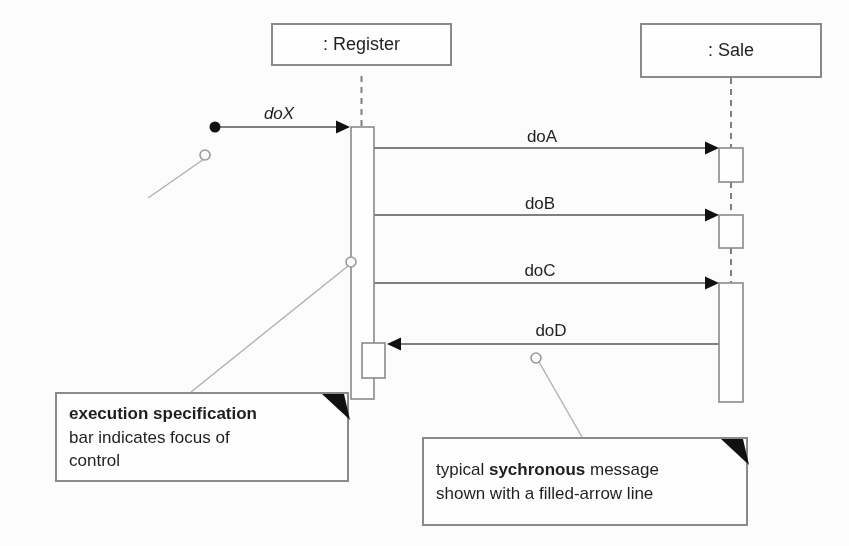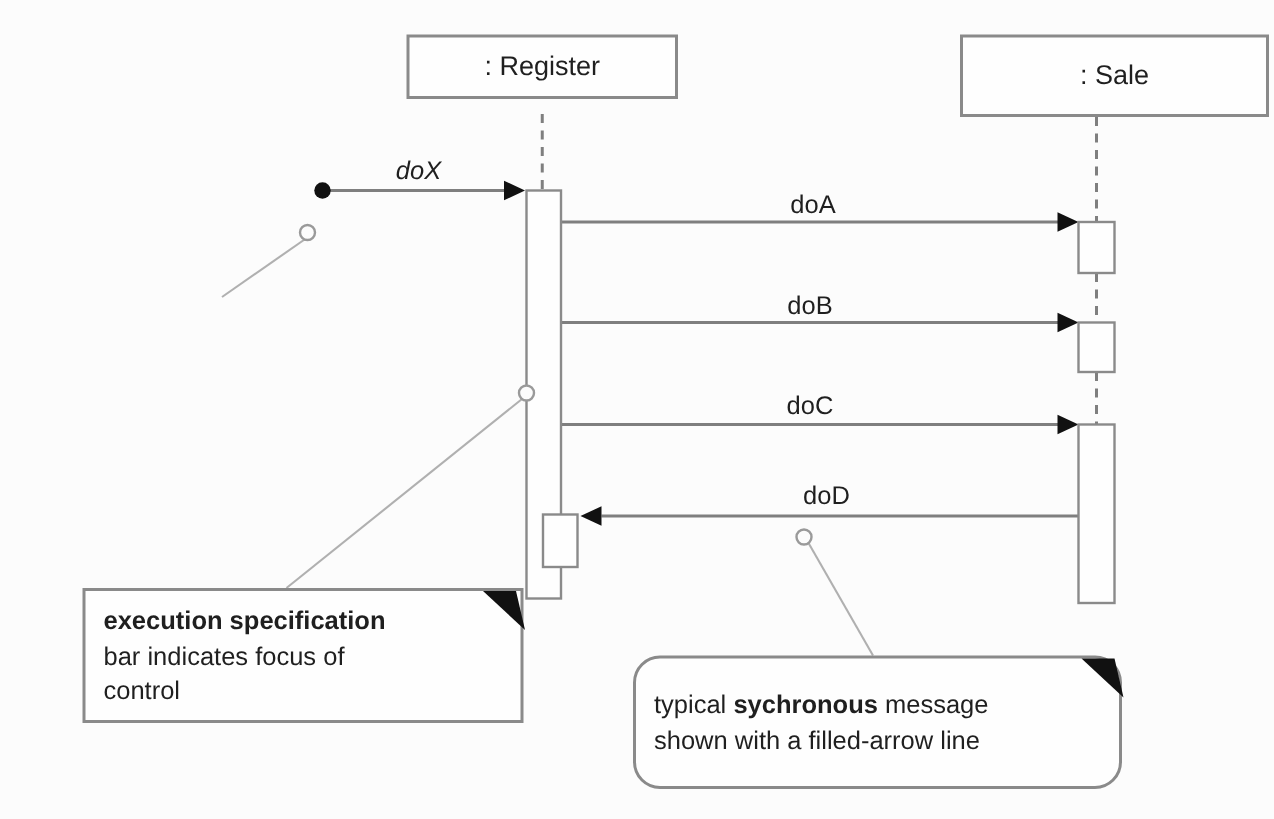--- a/index.html
+++ b/index.html
@@ -78,41 +78,41 @@
     <rect class="bar" x="719" y="283" width="24" height="119"></rect>
 
     <circle class="anchor" cx="205" cy="155" r="5"></circle>
     <circle class="anchor" cx="351" cy="262" r="5"></circle>
     <circle class="anchor" cx="536" cy="358" r="5"></circle>
   </svg>
 
   <div class="head" style="left:271px; top:23px; width:181px; height:43px;">
     <span>: Register</span>
   </div>
-  <div class="head" style="left:640px; top:23px; width:206px; height:55px;">
+  <div class="head" style="left:640px; top:23px; width:182px; height:55px;">
     <span>: Sale</span>
   </div>
 
   <div class="msg-label" style="left:279px; top:104px;font-style:italic;">doX</div>
   <div class="msg-label" style="left:542px; top:127px;">doA</div>
   <div class="msg-label" style="left:540px; top:194px;">doB</div>
   <div class="msg-label" style="left:540px; top:261px;">doC</div>
   <div class="msg-label" style="left:551px; top:321px;">doD</div>
 
 
   <div class="note" style="left:55px; top:392px; width:294px; height:90px;">
     <svg class="fold" viewBox="0 0 32 29">
       <polygon points="3,1 25,1 31,27"></polygon>
     </svg>
     <div><b>execution specification</b></div>
     <div><span>bar indicates focus of</span></div>
     <div><span>control</span></div>
   </div>
 
-  <div class="note note--center" style="left:422px; top:437px; width:326px; height:89px;border-radius:18px;">
+  <div class="note note--center" style="left:422px; top:437px; width:326px; height:89px;">
     <svg class="fold" viewBox="0 0 32 29">
       <polygon points="3,1 25,1 31,27"></polygon>
     </svg>
     <div><span>typical </span><b>sychronous</b><span> message</span></div>
     <div><span>shown with a filled-arrow line</span></div>
   </div>
 
 </div>
 
 </body></html>

